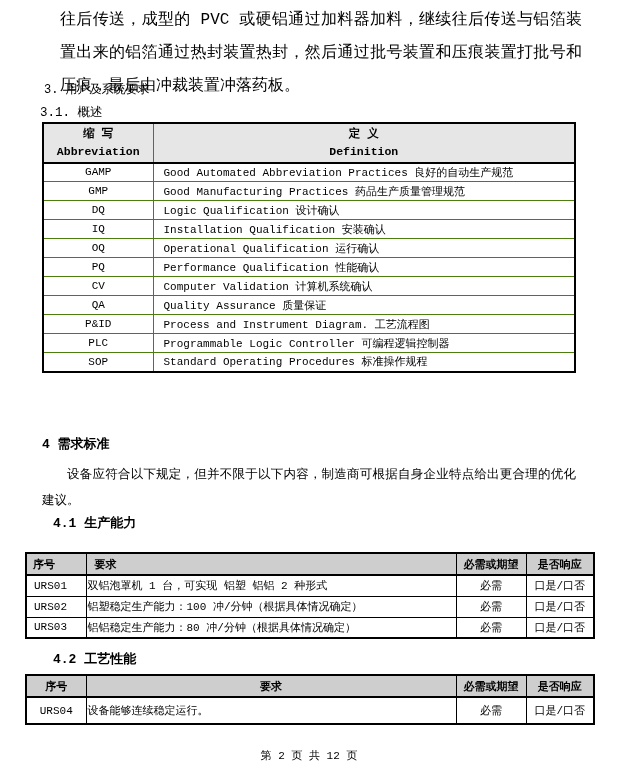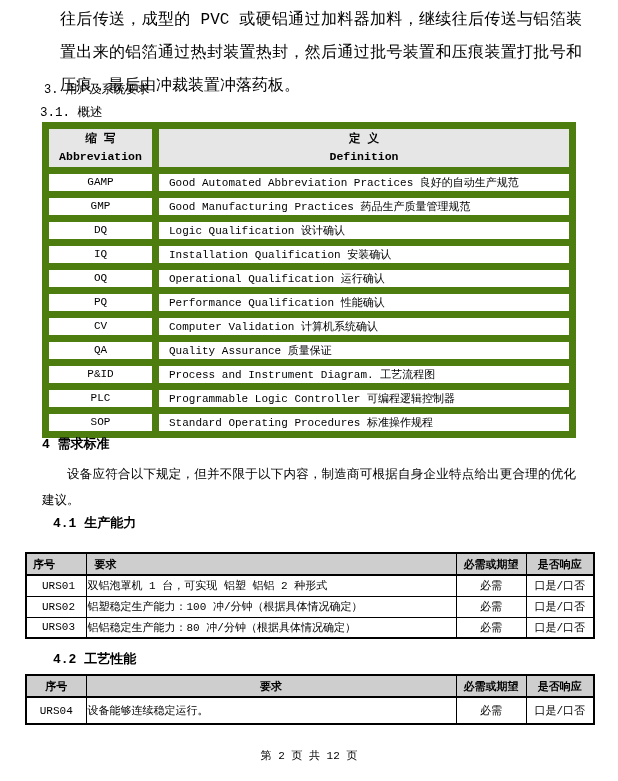--- a/index.html
+++ b/index.html
@@ -44,21 +44,21 @@
 
   
   .t1 {
     position: absolute;
     left: 42px; top: 122px;
     width: 534px;
     border-collapse: collapse;
     table-layout: fixed;
     border: 2px solid #000;
   }
-  .t1 th, .t1 td { border: 7px solid #4d7c0f; overflow: hidden; white-space: nowrap; }
+  .t1 th, .t1 td { border: 1px solid #4d7c0f; overflow: hidden; white-space: nowrap; }
   .t1 thead tr { height: 37px; background: var(--header-bg-1, #e6e6e6); }
   .t1 thead th {
     font-size: 11.5px; font-weight: bold; text-align: center;
     line-height: 1.55; border-bottom: 2px solid #000; padding: 1px 0;
   }
   .t1 tbody tr { height: 19px; }
   .t1 td.abbr { text-align: center; font-size: 11px; }
   .t1 td.def  { padding-left: 10px; font-size: 11px; }
 
   
@@ -74,21 +74,21 @@
   .t2 th, .t2 td { border: 1px solid #000; overflow: hidden; white-space: nowrap; }
   .t2 thead tr { background: var(--header-bg-2, #cecece); height: 22px; }
   .t2 thead th { font-weight: bold; border-bottom: 2px solid #000; text-align: center; }
   .t2 tbody tr { height: 21px; }
   .t2 td.c-req { text-align: left; margin-left: 18px; }
   .t2 td.c-need, .t2 td.c-resp { text-align: center; }
 
   .t41 { top: 552px; }
   .t41 thead th.c-id  { text-align: left; padding-left: 6px; }
   .t41 thead th.c-req { text-align: left; padding-left: 8px; }
-  .t41 td.c-id { text-align: left; padding-left: 15px; }
+  .t41 td.c-id { text-align: left; padding-left: 7px; }
 
   .t42 { top: 674px; }
   .t42 tbody tr { height: 27px; }
   .t42 td.c-id { text-align: center; }
 
   .footer {
     position: absolute;
     left: 0; top: 748px;
     width: 100%;
     text-align: center;

